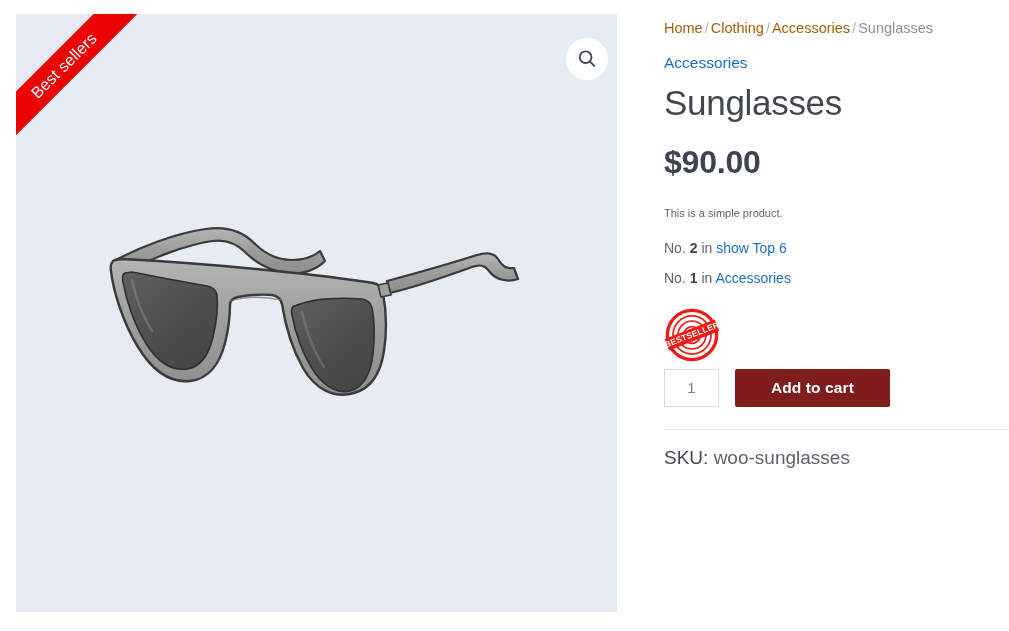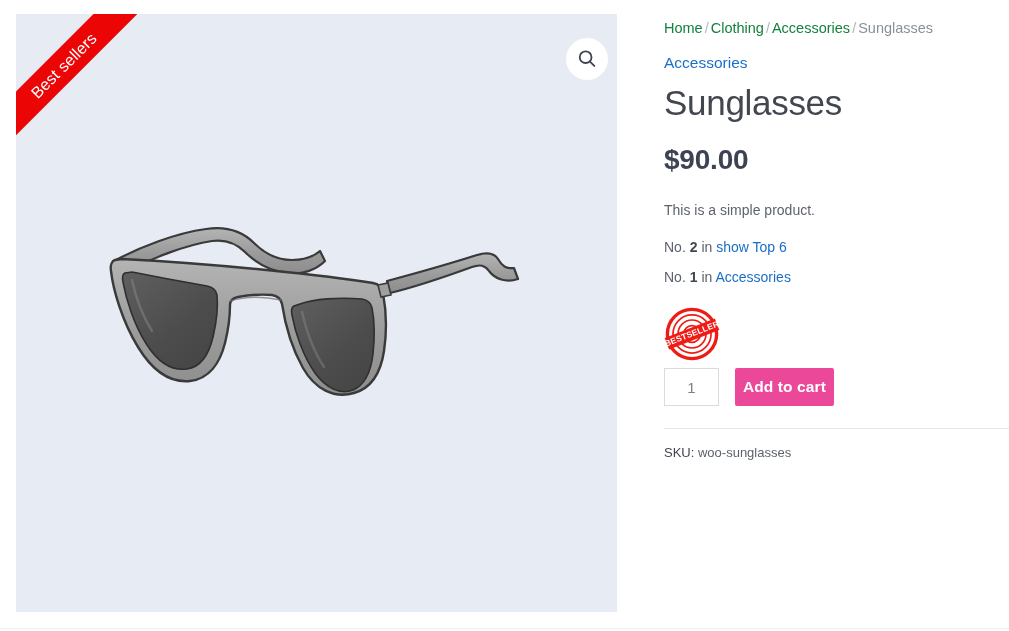--- a/index.html
+++ b/index.html
@@ -75,48 +75,48 @@
     left: 664px; top: 18px;
     width: 345px;
   }
   .breadcrumb {
     font-size: 14.5px;
     color: #8a9099;
     line-height: 1.5;
     margin-bottom: 14px;
     white-space: nowrap;
   }
-  .breadcrumb a { color: #15803d; text-decoration: none; text-align: center; }
+  .breadcrumb a { color: #a16207; text-decoration: none; text-align: center; }
   .breadcrumb .sep { color: #b3b8c0; padding: 0 2px; }
 
   .cat-link {
     display: block;
     font-size: 15.5px;
     color: #1a6fc4;
     text-decoration: none;
     margin-bottom: 12px;
   }
   .product-title {
     margin: 0 0 22px;
     font-size: 35px;
     font-weight: 400;
     color: #41464f;
     line-height: 1.1;
     letter-spacing: -.3px;
   }
   .price {
     margin: 0 0 24px;
-    font-size: 28px;
+    font-size: 32px;
     font-weight: 700;
     color: #3d4352;
     letter-spacing: -.2px;
   }
   .short-desc {
     margin: 0 0 16px;
-    font-size: 14px;
+    font-size: 11px;
     color: #5d636d;
     line-height: 1.5;
   }
   .rank-line {
     font-size: 14px;
     color: #5d636d;
     line-height: 1.5;
     margin-bottom: 9px;
   }
   .rank-line b { color: #41464f; font-weight: 700; }
@@ -140,42 +140,42 @@
     background: #ffffff;
     font-family: "Liberation Sans", sans-serif;
     font-size: 15px;
     color: #7b818a;
     text-align: center;
     padding: 0 4px;
     border-radius: 0;
   }
   .add-to-cart {
     height: 38px;
-    padding: 0 8px;
-    background: #ec4899;
+    padding: 0 36px;
+    background: #7f1d1d;
     color: #ffffff;
     border: none;
     font-family: "Liberation Sans", sans-serif;
     font-size: 15.5px;
     font-weight: 700;
     cursor: pointer;
     border-radius: 2px;
     letter-spacing: .1px;
   }
 
   .divider {
     height: 1px;
     background: #e4e7ea;
     width: 345px;
     margin: 0 0 14px;
   }
   .product-meta {
     display: flex;
     align-items: baseline;
-    font-size: 13px;
+    font-size: 19px;
     color: #5d636d;
     line-height: 1.5;
     gap: 24px;
     white-space: nowrap;
   }
   .product-meta .label { color: #41464f; }
   .product-meta a { color: #1a6fc4; text-decoration: none; }
 
   .page-rule {
     position: absolute;

